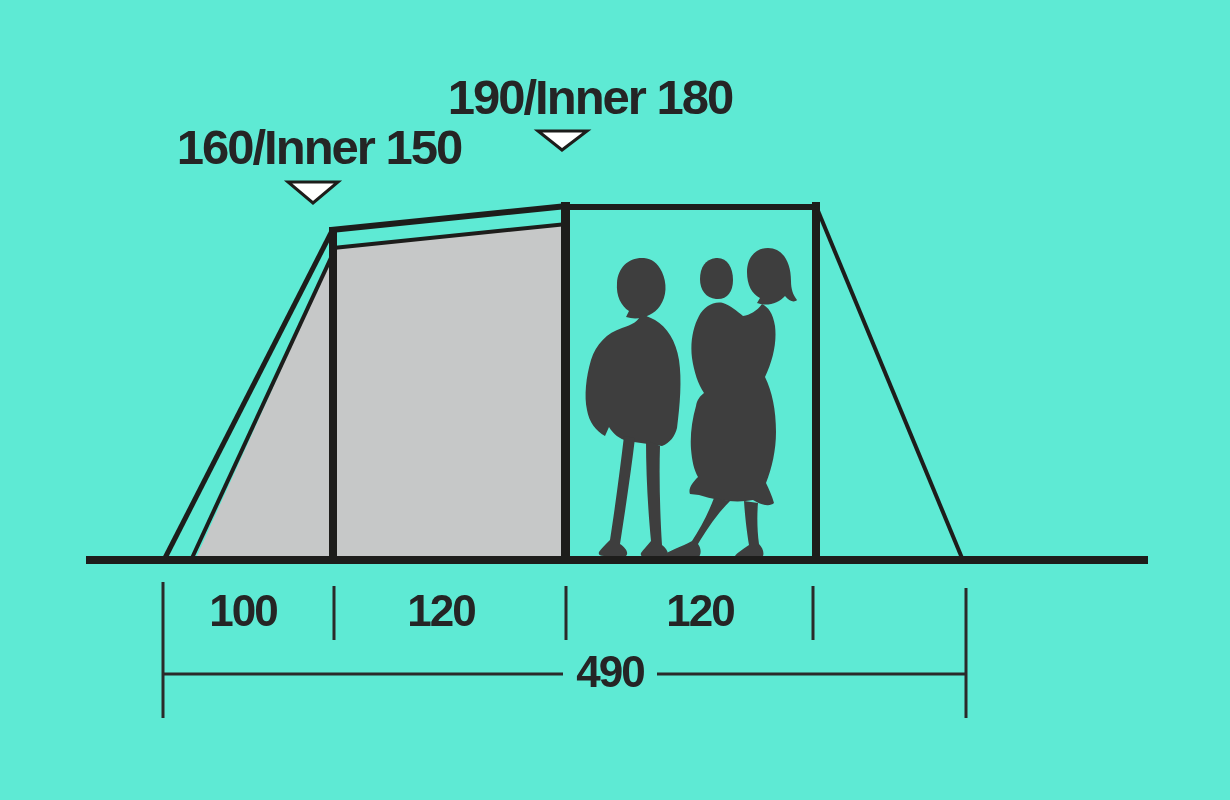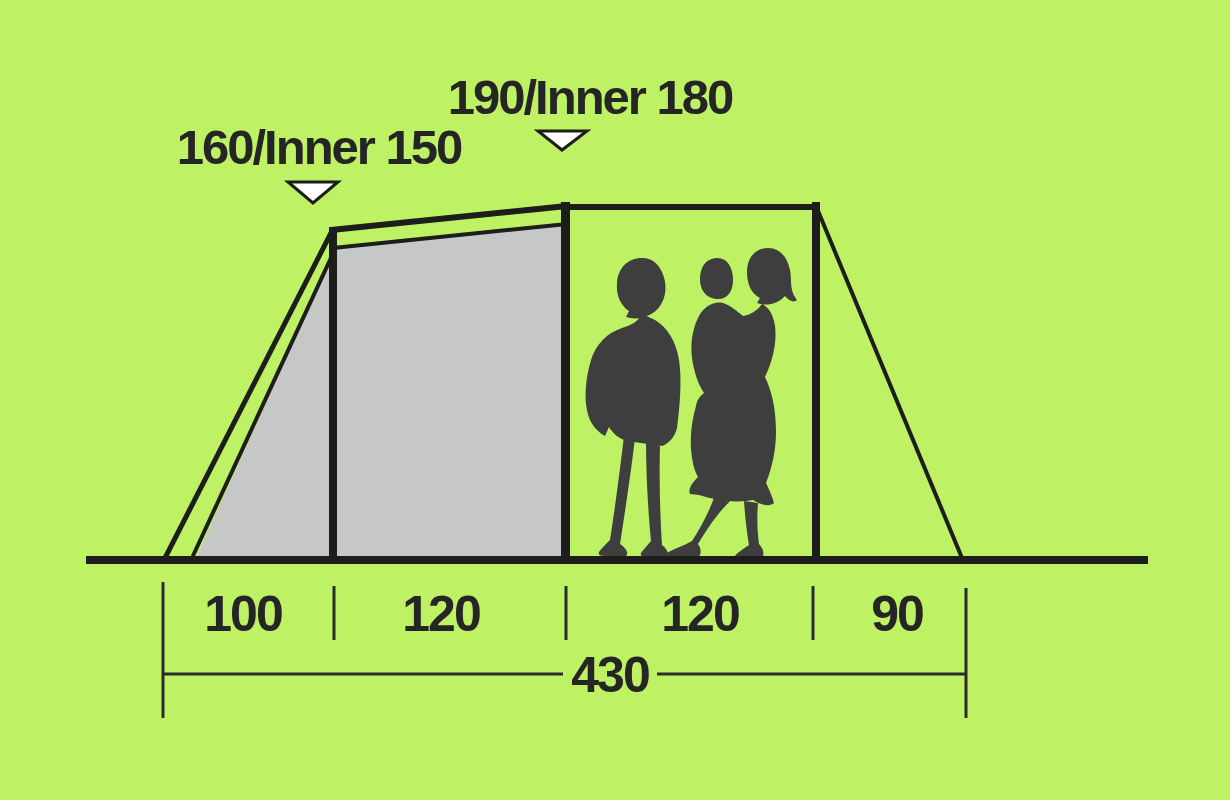--- a/index.html
+++ b/index.html
@@ -1,35 +1,35 @@
 <!DOCTYPE html>
 <html><head>
 <meta charset="utf-8">
 <style>
   html,body{margin:0;padding:0;background:#ffffff;}
   #canvas{
     position:relative;
     width:1230px;height:800px;
-    background:#bef264;
+    background:#5eead4;
     overflow:hidden;
     font-family:"Liberation Sans", sans-serif;
   }
   #diagram-svg{position:absolute;left:0;top:0;}
   .lbl{
     position:absolute;
     font-weight:700;
     color:#252525;
     text-align:center;
     white-space:nowrap;
     letter-spacing:-2px;
     line-height:1.05;
     user-select:none;
   }
   .lbl-top{font-size:49px;}
-  .lbl-dim{font-size:50px;}
+  .lbl-dim{font-size:44px;}
 </style>
 </head>
 <body>
 
 <div id="canvas">
 
   <svg id="diagram-svg" width="1230" height="800" viewBox="0 0 1230 800">
 
     <polygon points="196,558 336,248 566,225 566,558" fill="#c6c8c8"></polygon>
 
@@ -118,16 +118,15 @@
   <div class="lbl lbl-top" style="left:159px;top:122px;width:320px;">160/Inner 150</div>
 
   <div class="lbl lbl-top" style="left:430px;top:72px;width:320px;">190/Inner 180</div>
 
   <div class="lbl lbl-dim" style="left:183px;top:588px;width:120px;">100</div>
 
   <div class="lbl lbl-dim" style="left:381px;top:588px;width:120px;">120</div>
 
   <div class="lbl lbl-dim" style="left:640px;top:588px;width:120px;">120</div>
 
-  <div class="lbl lbl-dim" style="left:837px;top:588px;width:120px;">90</div>
 
-  <div class="lbl lbl-dim" style="left:550px;top:649px;width:120px;">430</div>
+  <div class="lbl lbl-dim" style="left:550px;top:649px;width:120px;">490</div>
 </div>
 
 </body></html>

